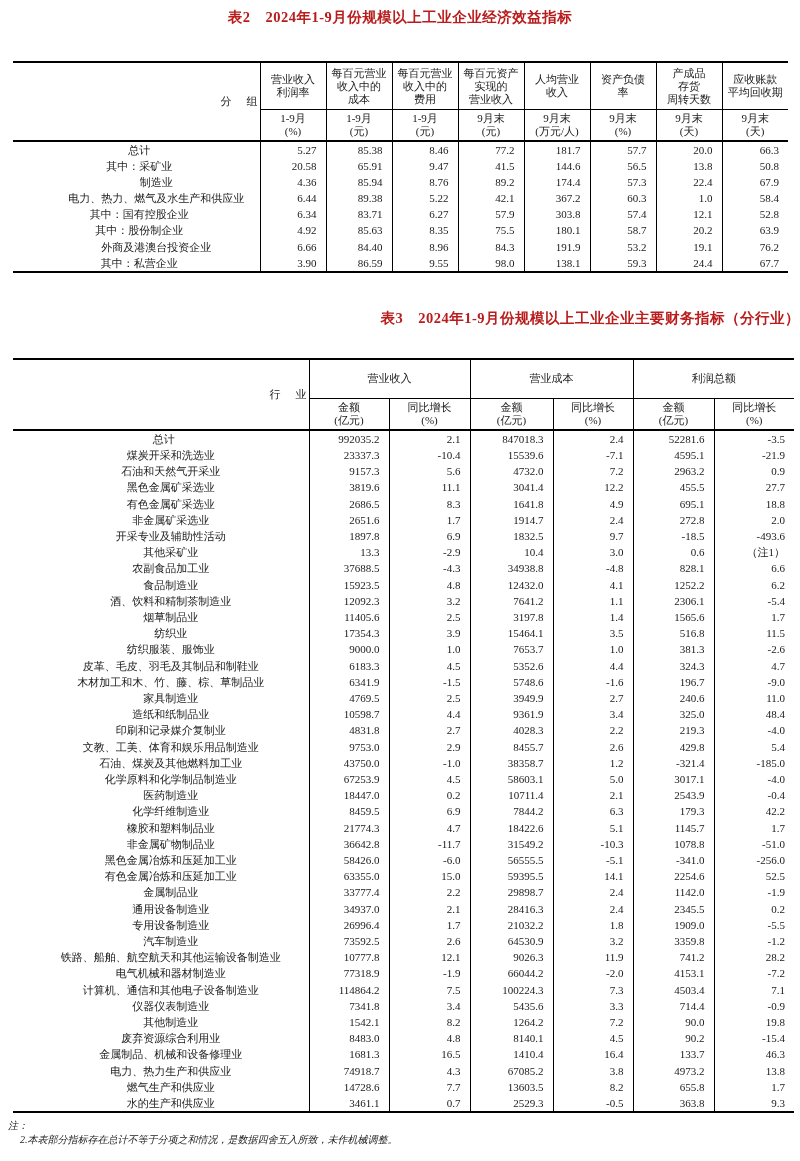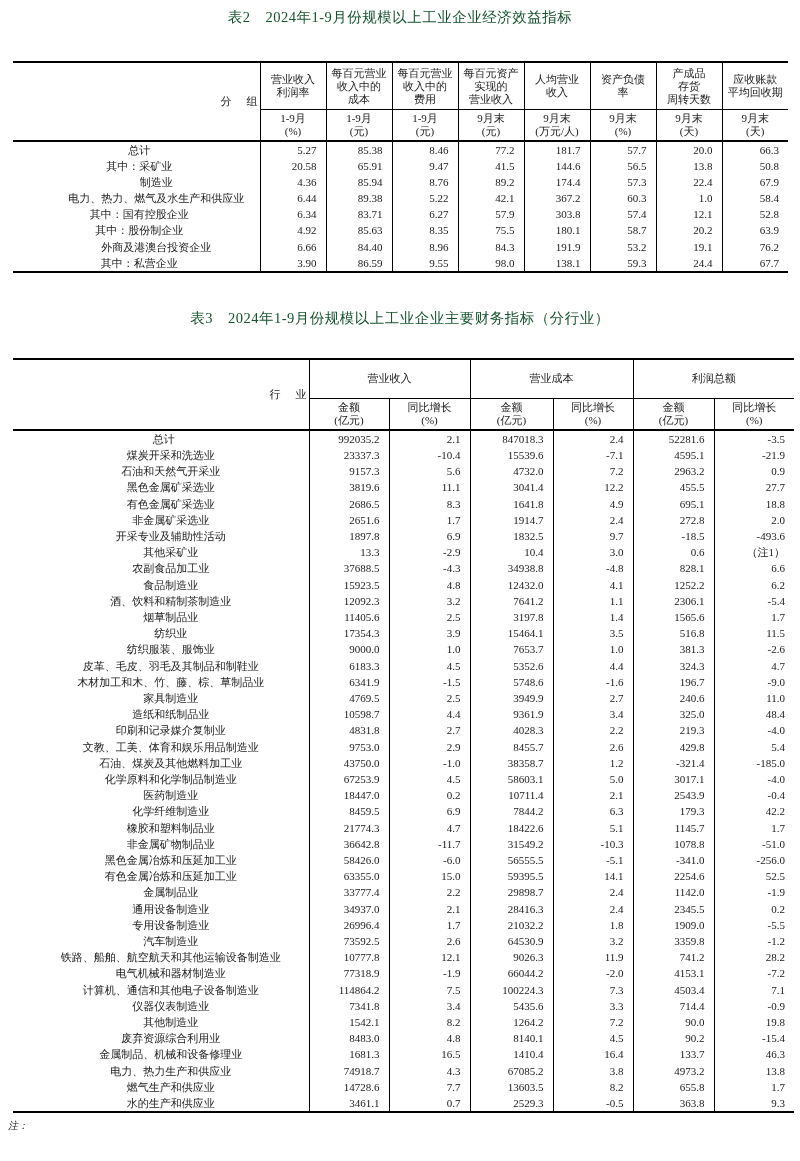--- a/index.html
+++ b/index.html
@@ -1,21 +1,21 @@
 <!DOCTYPE html>
 <html><head>
 <meta charset="utf-8">
 <style>
   html,body{margin:0;padding:0;background:#ffffff;}
   body{width:800px;height:1161px;overflow:hidden;
        font-family:"Liberation Serif","DejaVu Serif",serif;color:#1a1a1a;}
   .page{padding-top:8px;}
-  .tbl-title{margin:0 0 34px 0;text-align:center;font-size:14.5px;font-weight:normal;
-             color:#14532d;letter-spacing:.5px;}
-  .tbl-title.second{margin:36px 0 30px 0;}
+  .tbl-title{margin:0 0 34px 0;text-align:center;font-size:14.5px;font-weight:bold;
+             color:#b91c1c;letter-spacing:.5px;}
+  .tbl-title.second{margin:36px 0 30px 0;text-align:right;}
   .wrap{margin-left:13px;}
   table{border-collapse:collapse;table-layout:fixed;font-size:11px;color:#1a1a1a;
         border-top:2px solid #000;border-bottom:2px solid #000;}
   .t2{width:775px;}
   .t3{width:781px;}
   th,td{padding:0;font-weight:normal;border-left:1px solid #000;}
   th{white-space:pre-line;text-align:center;vertical-align:middle;line-height:13px;}
   .lbl{border-left:none;border-bottom:2px solid #000;text-align:right;
        letter-spacing:2px;}
   .name{border-bottom:1px solid #000;height:46px;}
@@ -599,15 +599,16 @@
             <td class="num">-0.5</td>
             <td class="num">363.8</td>
             <td class="num">9.3</td>
           </tr>
         </tbody>
     </table>
   </div>
 
   <div class="notes">
     <div class="nt">注：</div>
+    <div>2.本表部分指标存在总计不等于分项之和情况，是数据四舍五入所致，未作机械调整。</div>
   </div>
 
 </div>
 
 </body></html>

